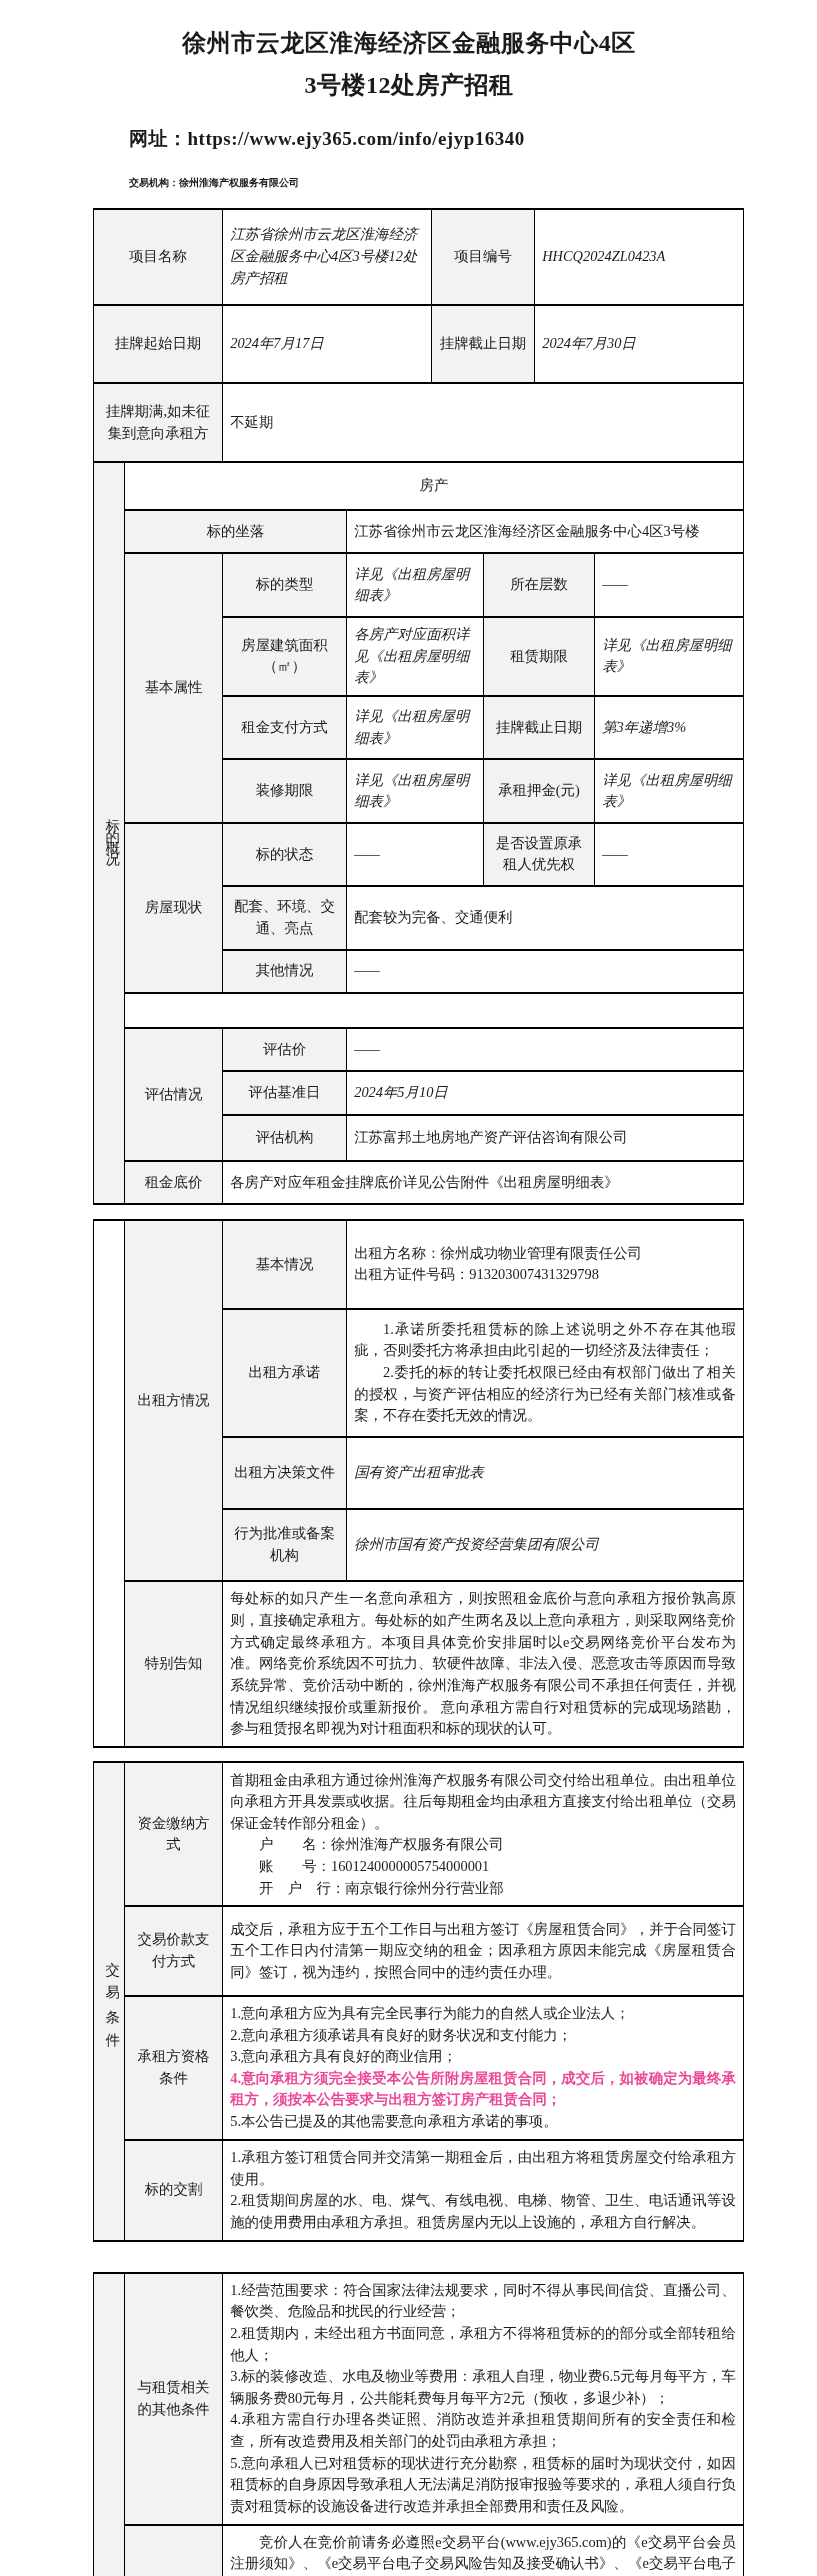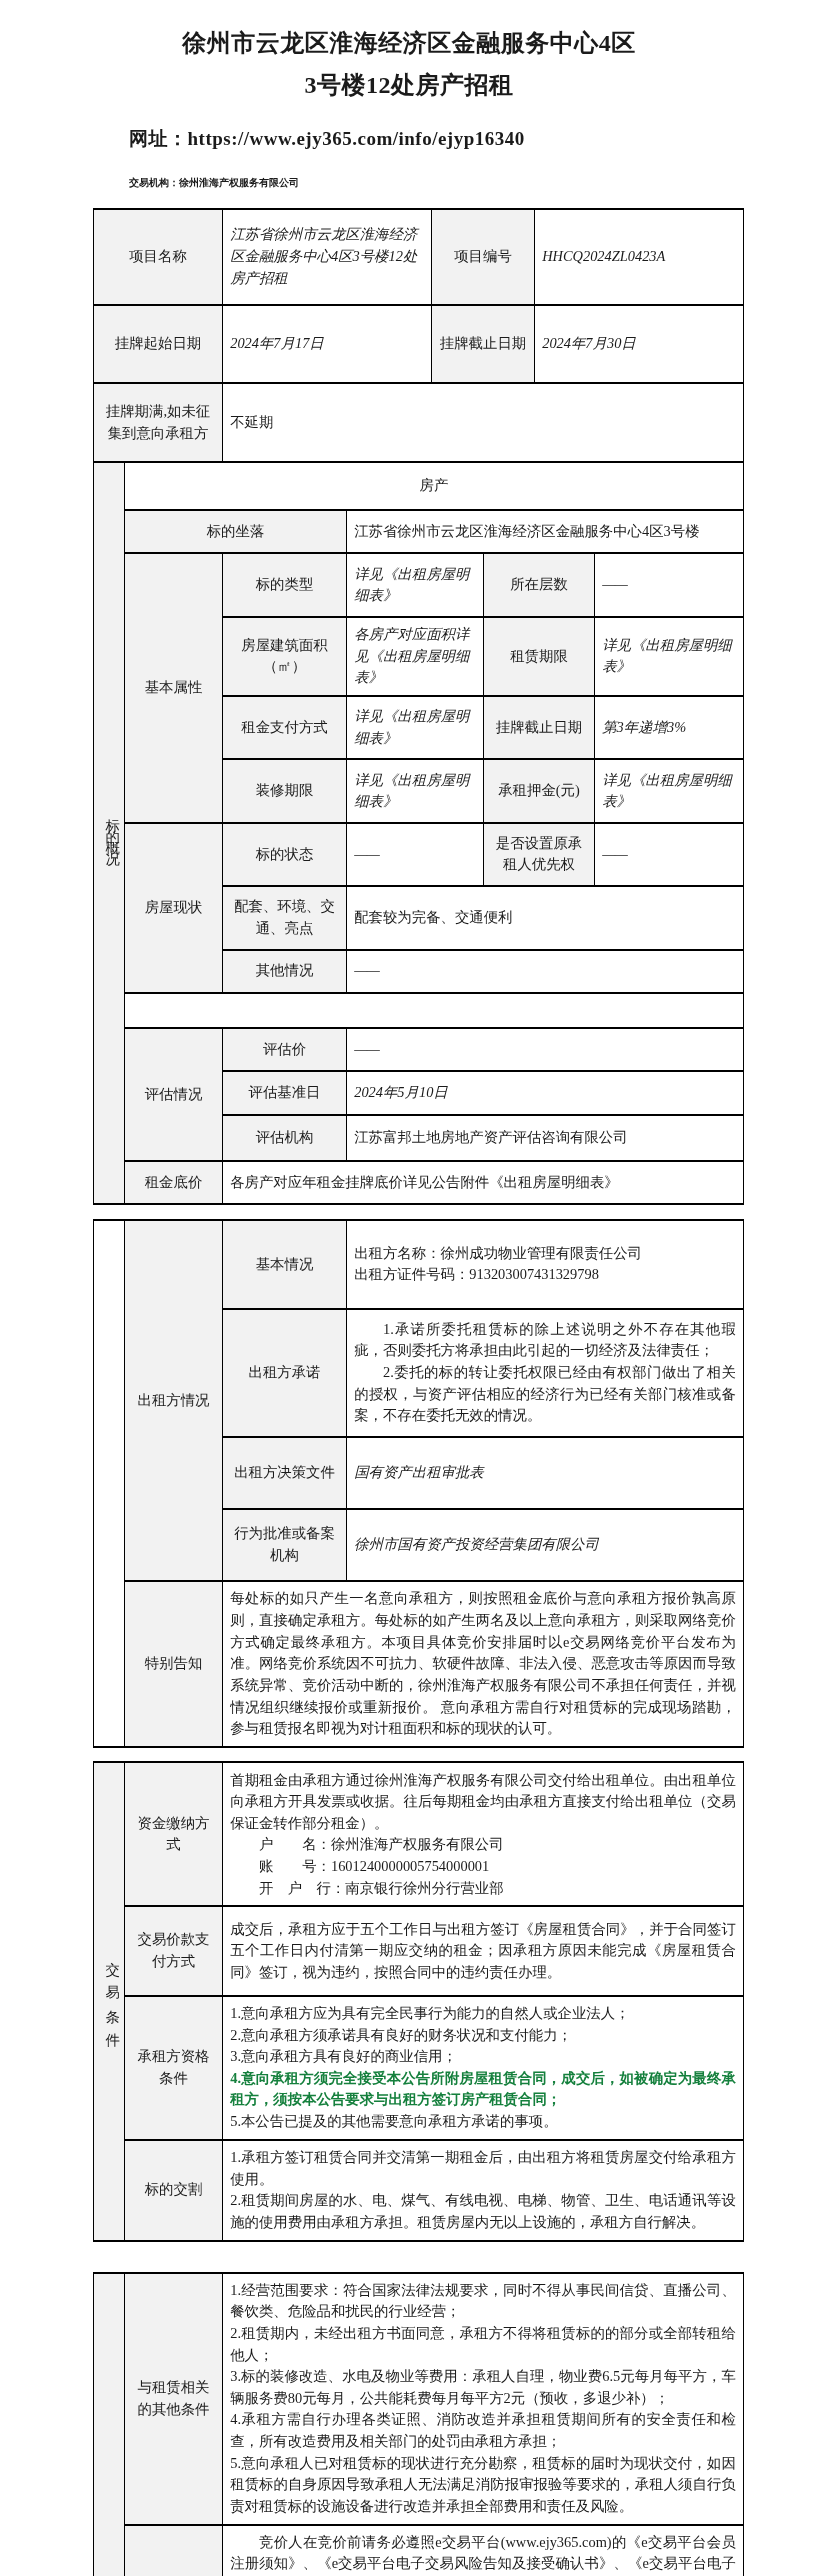--- a/index.html
+++ b/index.html
@@ -17,21 +17,21 @@
   th.lab{background:#f2f2f2;text-align:center;}
   td.val{text-align:left;font-style:italic;}
   td.vleft{text-align:left;}
   td.par{text-align:justify;font-family:Liberation Serif, serif;}
   td.blankcell{background:#ffffff;}
   .vlabel{background:#f2f2f2;text-align:center;vertical-align:middle;padding:3.1px 0;}
   .vtext{writing-mode:vertical-lr;text-orientation:upright;letter-spacing:11.3px;display:inline-block;}
   .vtext-wide{letter-spacing:24px;}
   p{margin:0;}
   p.ind{text-indent:2em;}
-  .red{color:#15803d;font-weight:bold;}
+  .red{color:#ec4899;font-weight:bold;}
   .asset-h{text-align:center;height:34px;}
   
   .h185{height:82px;} .h150{height:64px;} .h80{height:29px;} .h64{height:20.6px;} .h140{height:58px;margin-top:18px;}
   .h120{height:49px;} .h170{height:75px;} .h250{height:113px;} .h90{height:32px;}
 </style>
 </head>
 <body>
 
 <div class="page">
 

